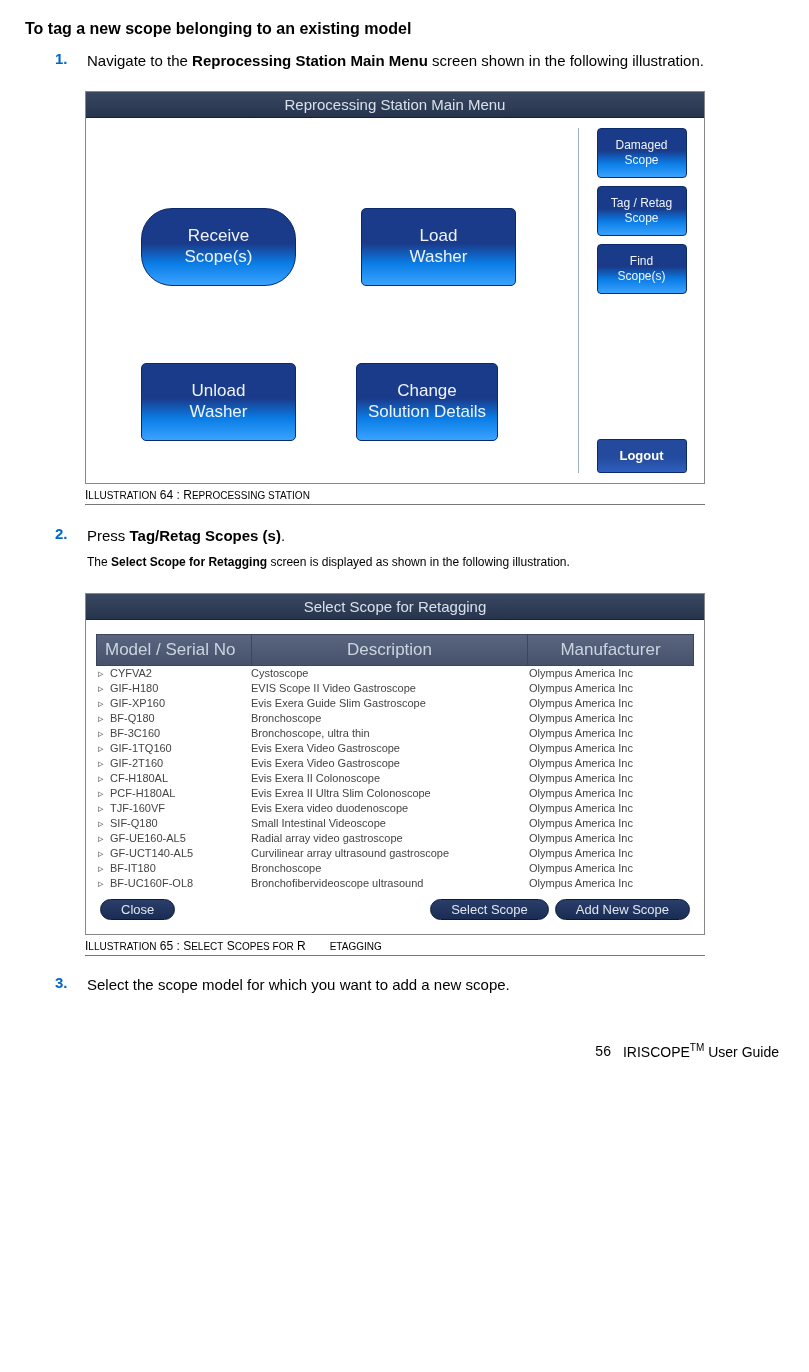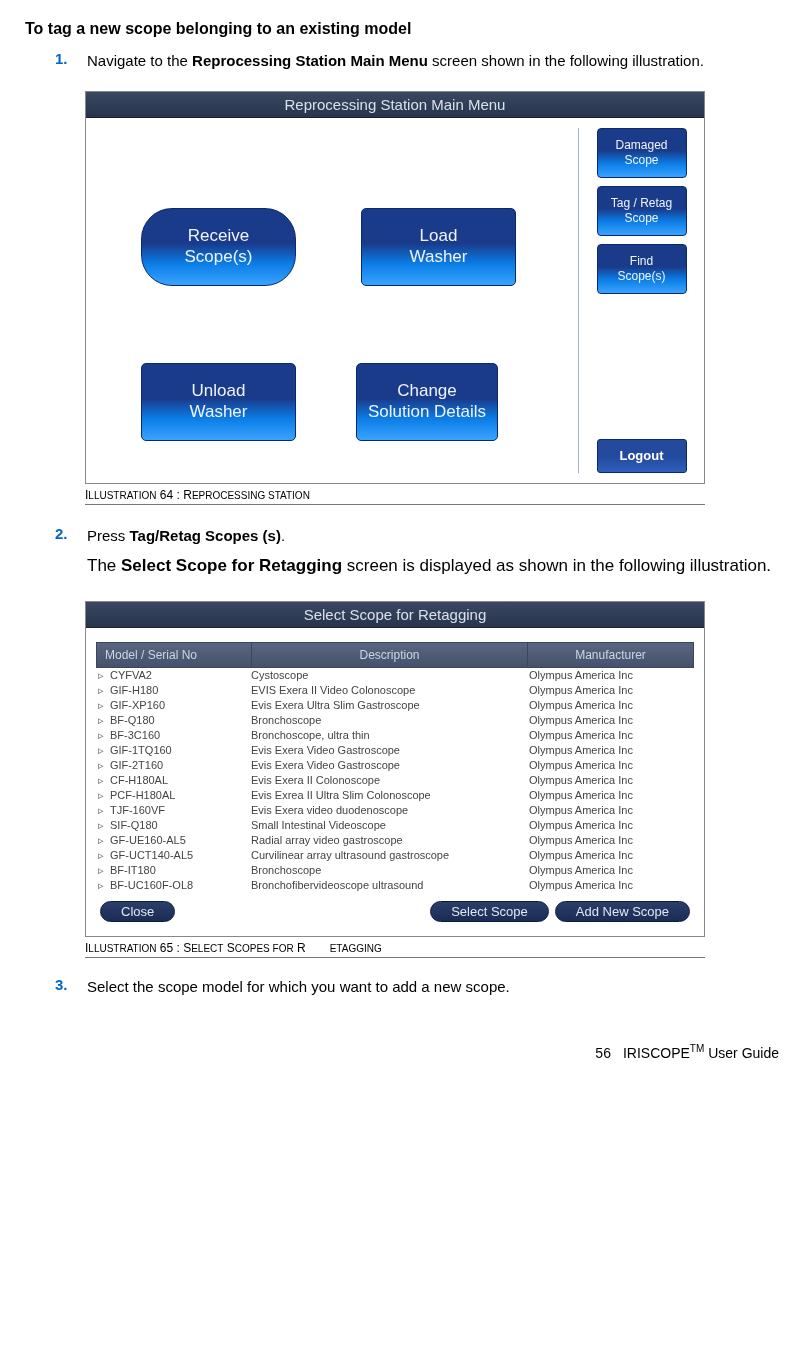--- a/index.html
+++ b/index.html
@@ -28,21 +28,21 @@
     }
     .step-text {
       font-size: 15px;
       line-height: 1.5;
       flex: 1;
       text-align: justify;
     }
     .step-text b { font-weight: bold; }
     .continuation {
       margin-left: 62px;
-      font-size: 17px;
+      font-size: 12px;
       line-height: 1.5;
       margin-bottom: 22px;
       text-align: justify;
     }
     .illustration-wrap {
       margin: 18px 0 12px 60px;
       width: 620px;
     }
     .screenshot-border {
       border: 1px solid #888;
@@ -125,21 +125,21 @@
       font-variant: small-caps;
       padding: 4px 0 2px 0;
       border-bottom: 1px solid #777;
     }
 
     .table-body { padding: 0 10px 10px 10px; }
     .table-header {
       display: flex;
       background: linear-gradient(#5a6680, #46526c);
       color: #ccd4e0;
-      font-size: 12px;
+      font-size: 17px;
       border: 1px solid #3a4660;
       margin-top: 14px;
     }
     .th1 { width: 155px; padding: 5px 8px; border-right: 1px solid #3a4660; }
     .th2 { flex: 1; padding: 5px 8px; text-align: center; border-right: 1px solid #3a4660; }
     .th3 { width: 165px; padding: 5px 8px; text-align: center; }
     .table-rows {
       background: #fff;
       font-size: 11px;
       color: #444;
@@ -234,27 +234,27 @@
       <div class="table-rows" id="table-rows">
           <div class="tr">
             <div class="td-expand">▹</div>
             <div class="td1">CYFVA2</div>
             <div class="td2">Cystoscope</div>
             <div class="td3">Olympus America Inc</div>
           </div>
           <div class="tr">
             <div class="td-expand">▹</div>
             <div class="td1">GIF-H180</div>
-            <div class="td2">EVIS Exera II Video Colonoscope</div>
+            <div class="td2">EVIS Scope II Video Gastroscope</div>
             <div class="td3">Olympus America Inc</div>
           </div>
           <div class="tr">
             <div class="td-expand">▹</div>
             <div class="td1">GIF-XP160</div>
-            <div class="td2">Evis Exera Ultra Slim Gastroscope</div>
+            <div class="td2">Evis Exera Guide Slim Gastroscope</div>
             <div class="td3">Olympus America Inc</div>
           </div>
           <div class="tr">
             <div class="td-expand">▹</div>
             <div class="td1">BF-Q180</div>
             <div class="td2">Bronchoscope</div>
             <div class="td3">Olympus America Inc</div>
           </div>
           <div class="tr">
             <div class="td-expand">▹</div>

